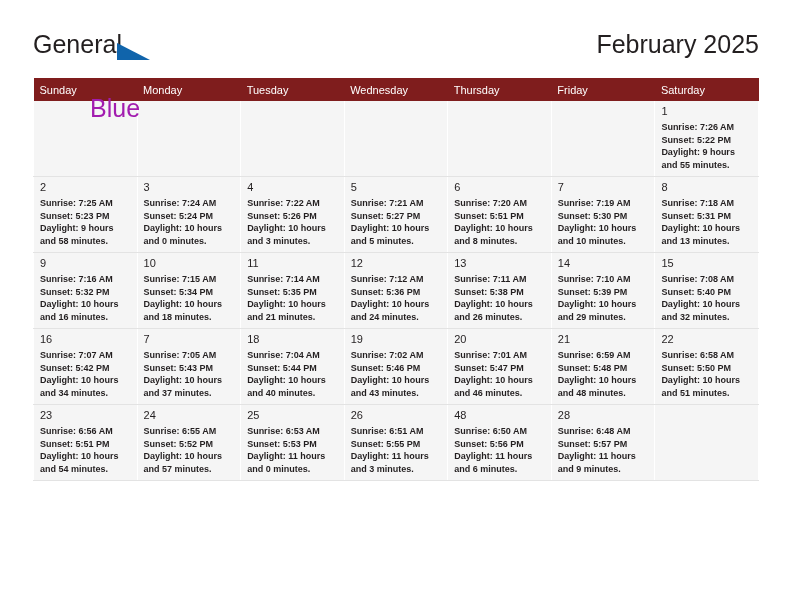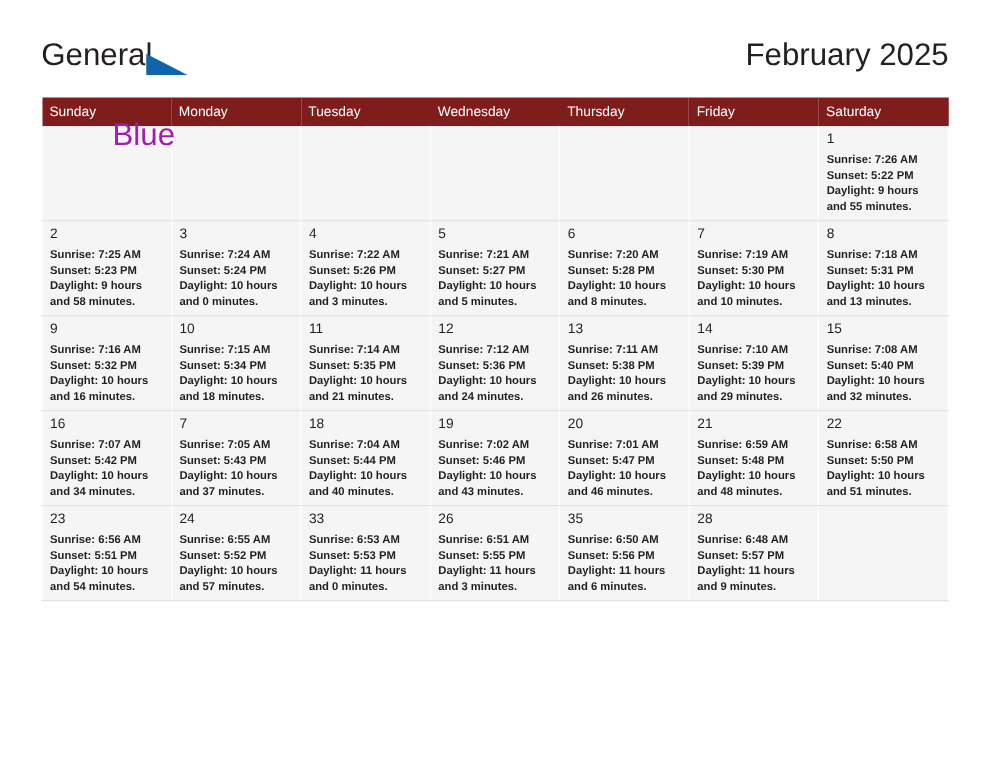--- a/index.html
+++ b/index.html
@@ -248,21 +248,21 @@
               <div class="detail">Sunrise: 7:21 AM
 Sunset: 5:27 PM
 Daylight: 10 hours
 and 5 minutes.</div>
             </div>
           </td>
         <td>
             <div class="cell-inner">
               <div class="daynum">6</div>
               <div class="detail">Sunrise: 7:20 AM
-Sunset: 5:28 PM
+Sunset: 5:51 PM
 Daylight: 10 hours
 and 8 minutes.</div>
             </div>
           </td>
         <td>
             <div class="cell-inner">
               <div class="daynum">7</div>
               <div class="detail">Sunrise: 7:19 AM
 Sunset: 5:30 PM
 Daylight: 10 hours
@@ -426,39 +426,39 @@
             <div class="cell-inner">
               <div class="daynum">24</div>
               <div class="detail">Sunrise: 6:55 AM
 Sunset: 5:52 PM
 Daylight: 10 hours
 and 57 minutes.</div>
             </div>
           </td>
         <td>
             <div class="cell-inner">
-              <div class="daynum">33</div>
+              <div class="daynum">25</div>
               <div class="detail">Sunrise: 6:53 AM
 Sunset: 5:53 PM
 Daylight: 11 hours
 and 0 minutes.</div>
             </div>
           </td>
         <td>
             <div class="cell-inner">
               <div class="daynum">26</div>
               <div class="detail">Sunrise: 6:51 AM
 Sunset: 5:55 PM
 Daylight: 11 hours
 and 3 minutes.</div>
             </div>
           </td>
         <td>
             <div class="cell-inner">
-              <div class="daynum">35</div>
+              <div class="daynum">48</div>
               <div class="detail">Sunrise: 6:50 AM
 Sunset: 5:56 PM
 Daylight: 11 hours
 and 6 minutes.</div>
             </div>
           </td>
         <td>
             <div class="cell-inner">
               <div class="daynum">28</div>
               <div class="detail">Sunrise: 6:48 AM

